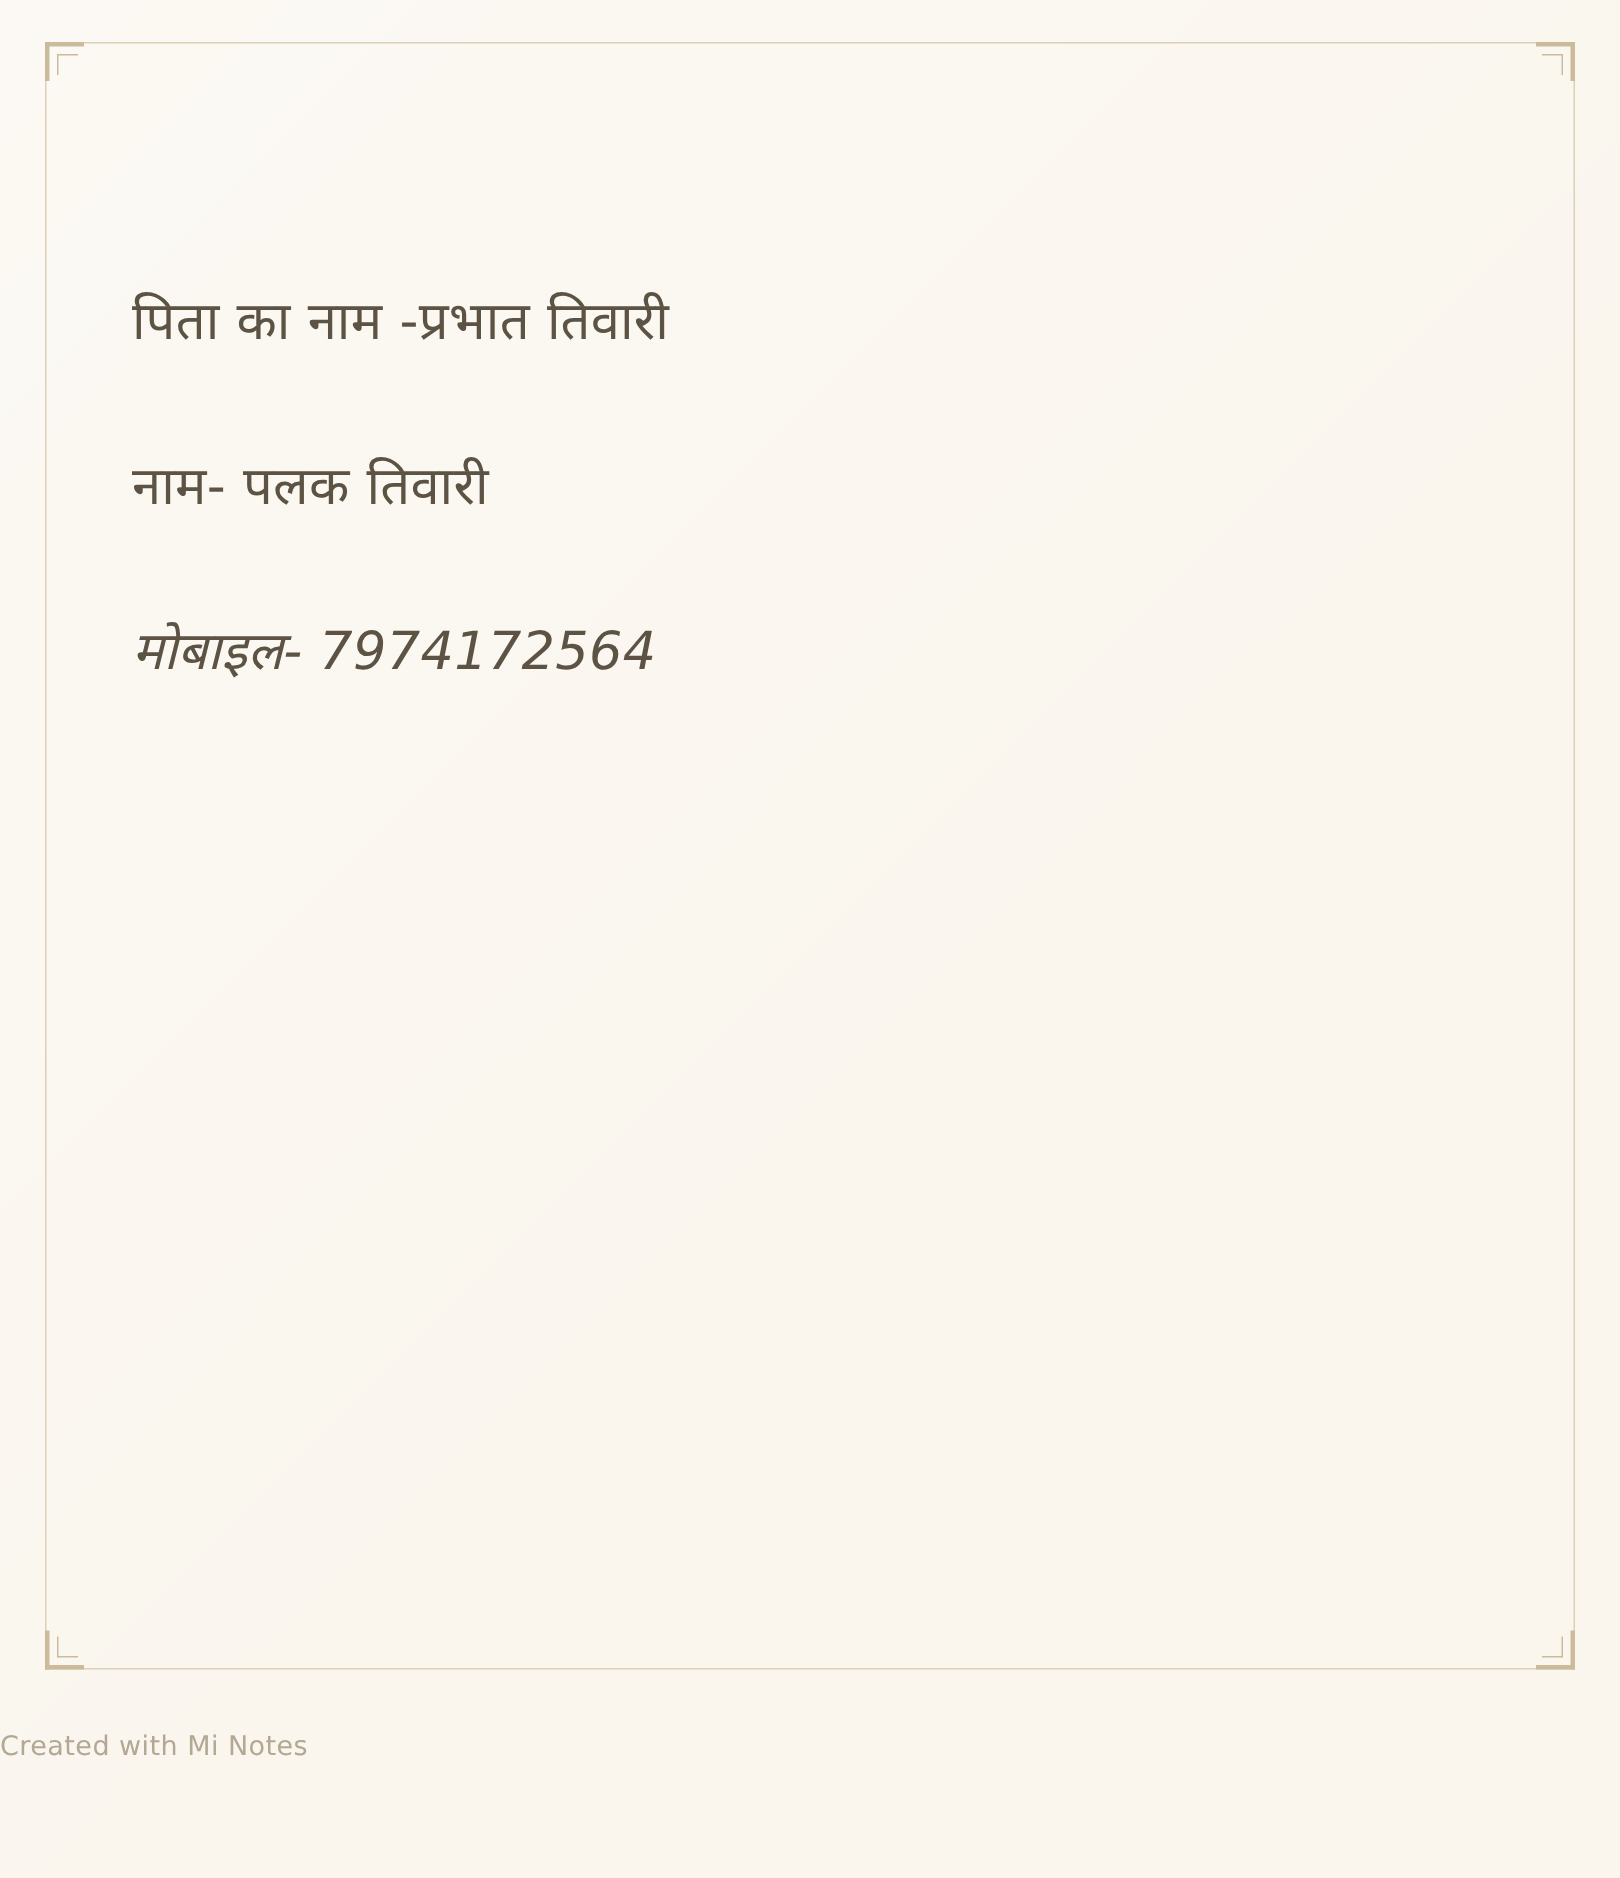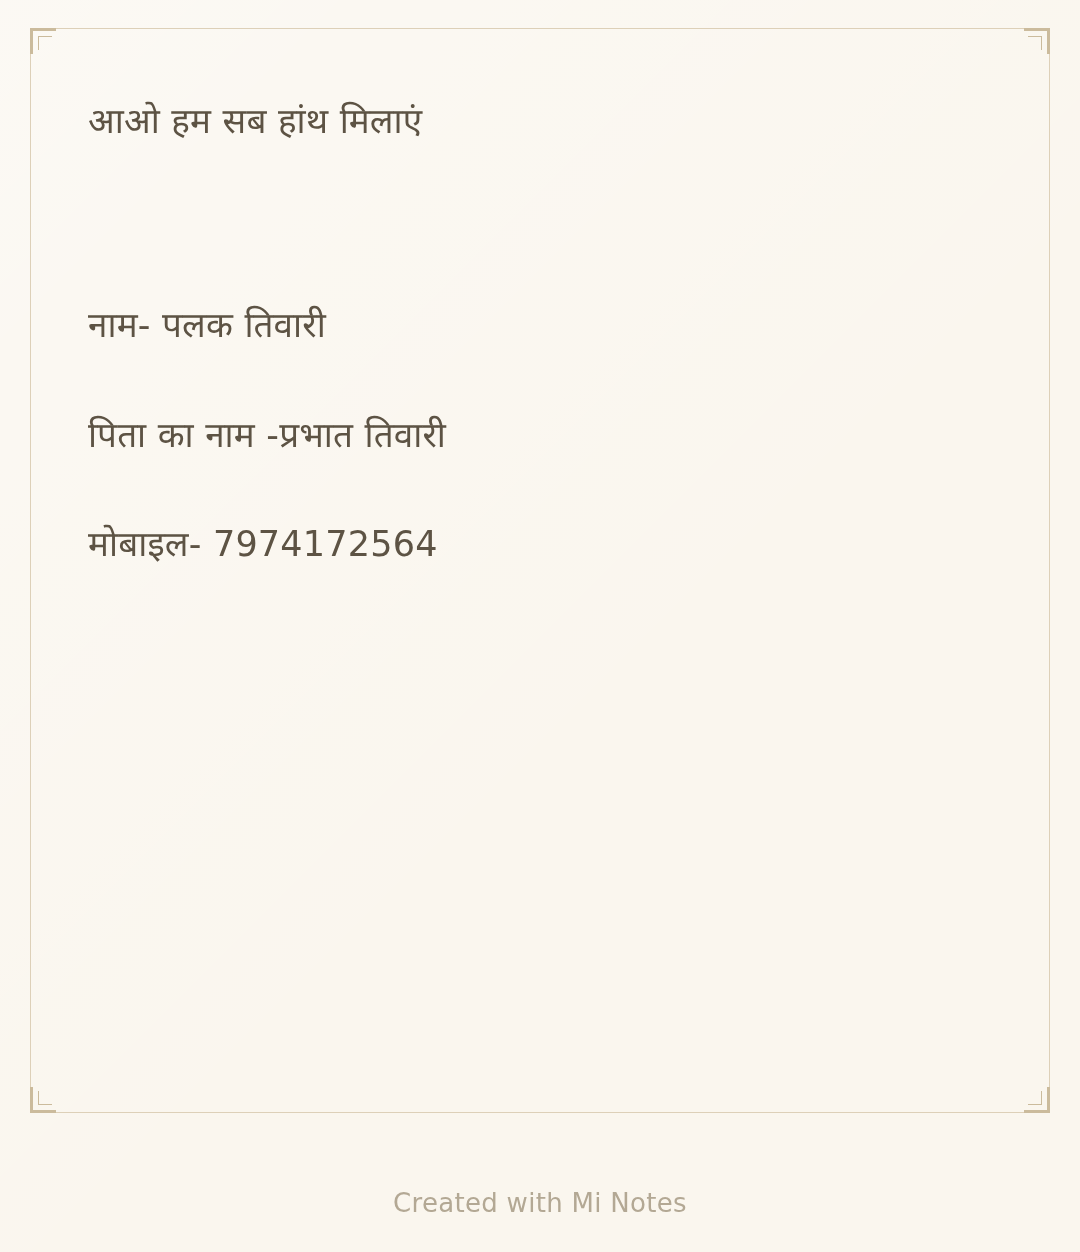--- a/index.html
+++ b/index.html
@@ -75,48 +75,48 @@
     margin: 0 0 66px 0;
     letter-spacing: 0.2px;
     white-space: pre-wrap;
   }
   .line.blank {
     margin-bottom: 58px;
     height: 36px;
   }
   .line.tight {
     margin-bottom: 54px;
+    font-style: italic;
   }
 
   .footer {
     position: absolute;
     left: 0;
     right: 0;
-    top: 1188px;
-    text-align: center;
+    top: 1154px;
+    text-align: left;
     color: #b3a894;
-    font-size: 26px;
+    font-size: 18px;
     letter-spacing: 0.3px;
   }
 </style>
 </head>
 <body>
 
 <div class="note-page">
 
   <div class="frame">
     <span class="corner tl"></span>
     <span class="corner tr"></span>
     <span class="corner bl"></span>
     <span class="corner br"></span>
   </div>
 
   <div class="note-body">
-    <p class="line">आओ हम सब हांथ मिलाएं</p>
     <p class="line blank"></p>
+    <p class="line">पिता का नाम -प्रभात तिवारी</p>
     <p class="line">नाम- पलक तिवारी</p>
-    <p class="line">पिता का नाम -प्रभात तिवारी</p>
     <p class="line tight">मोबाइल- 7974172564</p>
   </div>
 
   <div class="footer">Created with Mi Notes</div>
 
 </div>
 
 </body></html>

